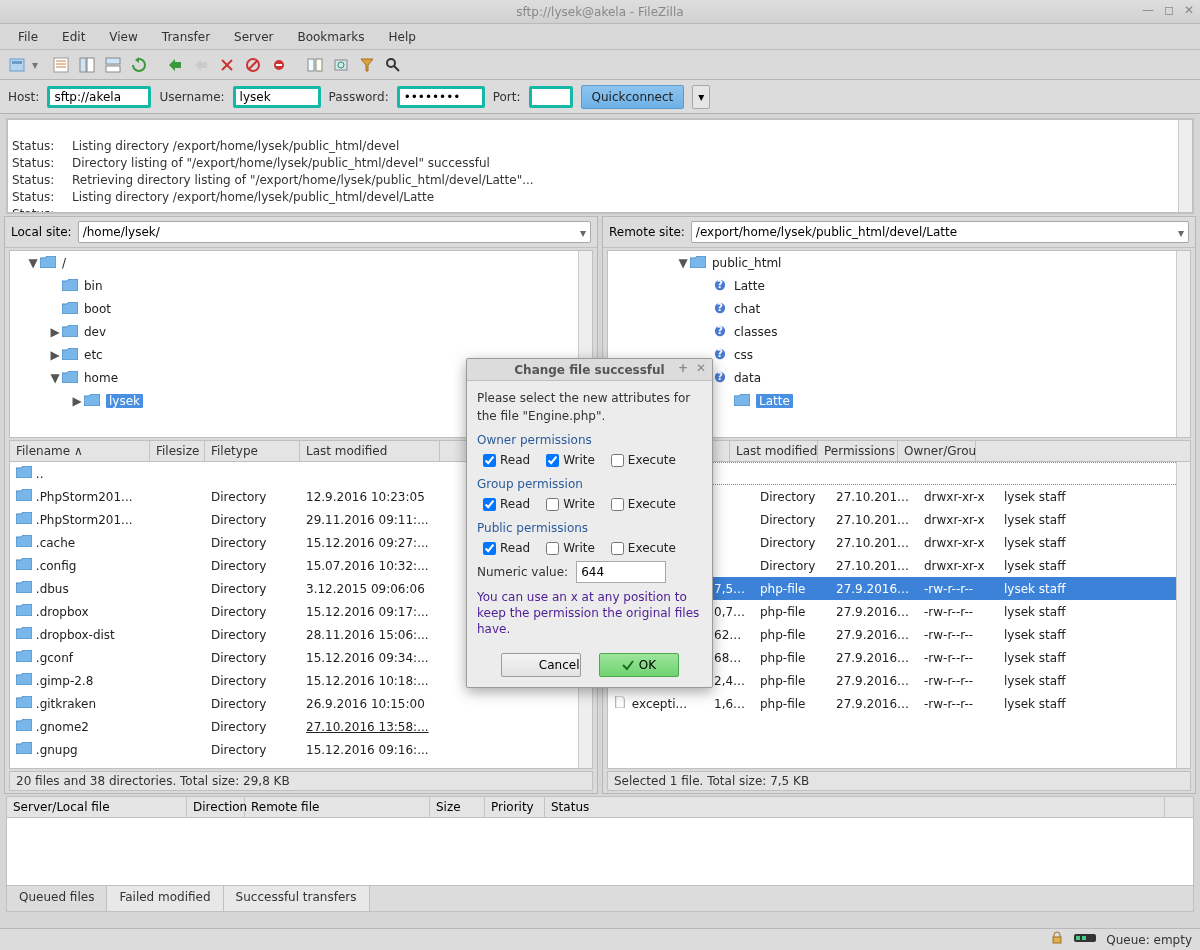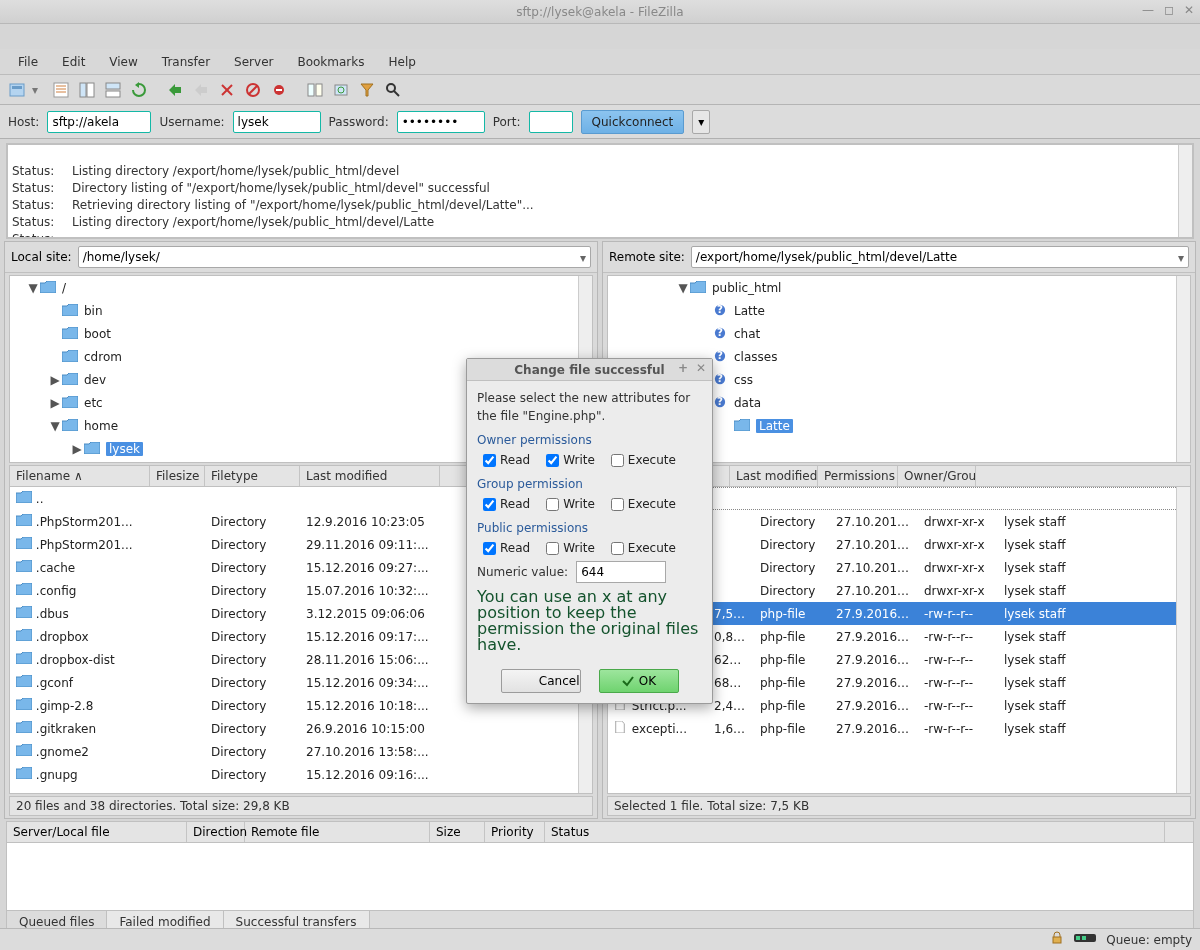--- a/index.html
+++ b/index.html
@@ -2,30 +2,30 @@
 <html><head>
 <meta charset="utf-8">
 <style>
 * { box-sizing: border-box; margin: 0; padding: 0; font-family: "DejaVu Sans", "Liberation Sans", sans-serif; font-size: 12px; }
 body { background: #d6d6d6; width: 1200px; height: 950px; overflow: hidden; position: relative; }
 
 .titlebar { height: 24px; background: linear-gradient(#dedede,#d0d0d0); display:flex; align-items:center; justify-content:center; position:relative; color:#888; border-bottom:1px solid #b8b8b8;}
 .titlebar .wincontrols { position:absolute; right:6px; top:3px; display:flex; gap:10px; color:#888;}
 .wincontrols span { cursor:default; }
 
-.menubar { height: 26px; background: #d8d8d8; display:flex; align-items:center; padding:0 8px; gap:4px; border-bottom:1px solid #bcbcbc;margin-top:25px;}
+.menubar { height: 26px; background: #d8d8d8; display:flex; align-items:center; padding:0 8px; gap:4px; border-bottom:1px solid #bcbcbc;}
 .menubar .menuitem { padding:3px 10px; color:#333; cursor:default; }
 
 .toolbar { height: 30px; background:#dadada; display:flex; align-items:center; padding:0 6px; gap:2px; border-bottom:1px solid #b4b4b4;}
 .toolbar .tbicon { width:24px; height:24px; display:flex; align-items:center; justify-content:center; border:1px solid transparent; border-radius:2px;}
 .toolbar .sep { width:8px; }
 
 .quickconnect-bar { height: 34px; background:#dcdcdc; display:flex; align-items:center; padding:4px 8px; gap:8px; border-bottom:1px solid #b0b0b0;}
 .quickconnect-bar label { color:#333; }
-.quickconnect-bar input { height:22px; border:1px solid #14b8a6; background:#fff; padding:0 4px; border-radius:2px;}
+.quickconnect-bar input { height:22px; border:3px solid #14b8a6; background:#fff; padding:0 4px; border-radius:2px;}
 .qc-btn { height:24px; padding:0 10px; background:linear-gradient(#8cc4ef,#6eb1e6); border:1px solid #5a9bd0; border-radius:2px; color:#222; display:flex; align-items:center;}
 .qc-drop { width:18px; height:24px; border:1px solid #a8a8a8; background:#e6e6e6; display:flex; align-items:center; justify-content:center; border-radius:2px;}
 
 .logpane { height:96px; border:2px solid #c0c0c0; margin:4px 6px 2px 6px; background:#fff; overflow:hidden; padding:18px 4px; color:#333; line-height:17px; position:relative;}
 .logpane .line { display:flex; }
 .logpane .lbl { width:60px; }
 .logpane .scrollbar { position:absolute; right:0; top:0; bottom:0; width:14px; background:#eee; border-left:1px solid #ccc;}
 
 .panes { display:flex; height:578px; margin:0 4px; gap:4px; }
 .pane { flex:1; display:flex; flex-direction:column; border:1px solid #b8b8b8; background:#dadada; }
@@ -60,21 +60,21 @@
 
 .dialog { position:absolute; left:466px; top:358px; width:247px; background:#ececec; border:1px solid #9b9b9b; box-shadow:0 4px 14px rgba(0,0,0,0.35); border-radius:2px; z-index:100;}
 .dialog .dtitle { height:22px; background:#dcdcdc; display:flex; align-items:center; justify-content:center; color:#555; font-weight:600; position:relative; border-bottom:1px solid #c0c0c0;}
 .dialog .dtitle .dctrl { position:absolute; right:6px; top:2px; display:flex; gap:8px; color:#888;}
 .dialog .dbody { padding:8px 10px; color:#333; line-height:18px;}
 .dialog .group { color:#2a5a9a; margin-top:6px; margin-bottom:2px;}
 .dialog .perms { display:flex; gap:16px; padding-left:6px; margin-bottom:4px;}
 .dialog .perms label { display:flex; align-items:center; gap:4px; color:#222;}
 .dialog .numrow { display:flex; align-items:center; gap:8px; margin-top:4px;}
 .dialog .numrow input { width:90px; height:22px; border:1px solid #a8a8a8; padding:0 4px;}
-.dialog .hint { margin-top:6px; color:#14532d; font-size:16px; line-height:16px;}
+.dialog .hint { margin-top:6px; color:#4c1d95; font-size:12px; line-height:16px;}
 .dialog .dbtns { display:flex; justify-content:center; gap:18px; padding:8px 0 10px 0;}
 .dialog .btn { width:80px; height:24px; border:1px solid #9c9c9c; border-radius:2px; display:flex; align-items:center; justify-content:center; gap:4px;}
 .dialog .btn.cancel { background:linear-gradient(#f4f4f4,#e2e2e2);gap:36px;}
 .dialog .btn.ok { background:linear-gradient(#9de59d,#6fd36f); border:1px solid #4aa94a;}
 .folder-svg { width:16px; height:12px; }
 </style>
 </head>
 <body>
 
 <div class="titlebar">
@@ -257,29 +257,20 @@
         <div class="row" style="padding-left: 38px;">
           <span class="twisty"></span>
           <span class="foldericon">
             <svg class="folder-svg" viewBox="0 0 16 12">
               <path d="M0 2 L5 2 L7 0 L16 0 L16 12 L0 12 Z" fill="#79b7ea" stroke="#4a8cc4"></path>
             </svg>
           </span>
           <span>boot</span>
         </div>
         <div class="row" style="padding-left: 38px;">
-          <span class="twisty"></span>
-          <span class="foldericon">
-            <svg class="folder-svg" viewBox="0 0 16 12">
-              <path d="M0 2 L5 2 L7 0 L16 0 L16 12 L0 12 Z" fill="#79b7ea" stroke="#4a8cc4"></path>
-            </svg>
-          </span>
-          <span>cdrom</span>
-        </div>
-        <div class="row" style="padding-left: 38px;">
           <span class="twisty">▶</span>
           <span class="foldericon">
             <svg class="folder-svg" viewBox="0 0 16 12">
               <path d="M0 2 L5 2 L7 0 L16 0 L16 12 L0 12 Z" fill="#79b7ea" stroke="#4a8cc4"></path>
             </svg>
           </span>
           <span>dev</span>
         </div>
         <div class="row" style="padding-left: 38px;">
           <span class="twisty">▶</span>
@@ -407,21 +398,21 @@
           <div class="fcell" style="width: 55px; text-align: right;"></div>
           <div class="fcell" style="width: 95px;">Directory</div>
           <div class="fcell" style="width: 140px;">26.9.2016 10:15:00</div>
         </div>
         <div class="frow">
           <div class="fcell" style="width: 140px;"><span style="display:inline-block;width:16px;"><svg class="folder-svg" viewBox="0 0 16 12">
                 <path d="M0 2 L5 2 L7 0 L16 0 L16 12 L0 12 Z" fill="#79b7ea" stroke="#4a8cc4"></path>
               </svg></span> .gnome2</div>
           <div class="fcell" style="width: 55px; text-align: right;"></div>
           <div class="fcell" style="width: 95px;">Directory</div>
-          <div class="fcell" style="width: 140px;">27.10.2016 13:58:...</div>
+          <div class="fcell" style="width: 140px; text-decoration: underline;">27.10.2016 13:58:...</div>
         </div>
         <div class="frow">
           <div class="fcell" style="width: 140px;"><span style="display:inline-block;width:16px;"><svg class="folder-svg" viewBox="0 0 16 12">
                 <path d="M0 2 L5 2 L7 0 L16 0 L16 12 L0 12 Z" fill="#79b7ea" stroke="#4a8cc4"></path>
               </svg></span> .gnupg</div>
           <div class="fcell" style="width: 55px; text-align: right;"></div>
           <div class="fcell" style="width: 95px;">Directory</div>
           <div class="fcell" style="width: 140px;">15.12.2016 09:16:...</div>
         </div>
         <div class="scrollbar"></div>
@@ -563,21 +554,21 @@
         <div class="frow selected">
           <div class="fcell" style="width: 100px; padding-left: 4px;"></div>
           <div class="fcell" style="width: 46px; text-align: right;">7,5 KB</div>
           <div class="fcell" style="width: 76px;">php-file</div>
           <div class="fcell" style="width: 88px;">27.9.2016 06:1...</div>
           <div class="fcell" style="width: 80px;">-rw-r--r--</div>
           <div class="fcell" style="width: 78px;">lysek staff</div>
         </div>
         <div class="frow">
           <div class="fcell" style="width: 100px; padding-left: 4px;"></div>
-          <div class="fcell" style="width: 46px; text-align: right;">0,8 KB</div>
+          <div class="fcell" style="width: 46px; text-align: right;">0,7 KB</div>
           <div class="fcell" style="width: 76px;">php-file</div>
           <div class="fcell" style="width: 88px;">27.9.2016 06:1...</div>
           <div class="fcell" style="width: 80px;">-rw-r--r--</div>
           <div class="fcell" style="width: 78px;">lysek staff</div>
         </div>
         <div class="frow">
           <div class="fcell" style="width: 100px; padding-left: 4px;"></div>
           <div class="fcell" style="width: 46px; text-align: right;">620 B</div>
           <div class="fcell" style="width: 76px;">php-file</div>
           <div class="fcell" style="width: 88px;">27.9.2016 06:1...</div>

